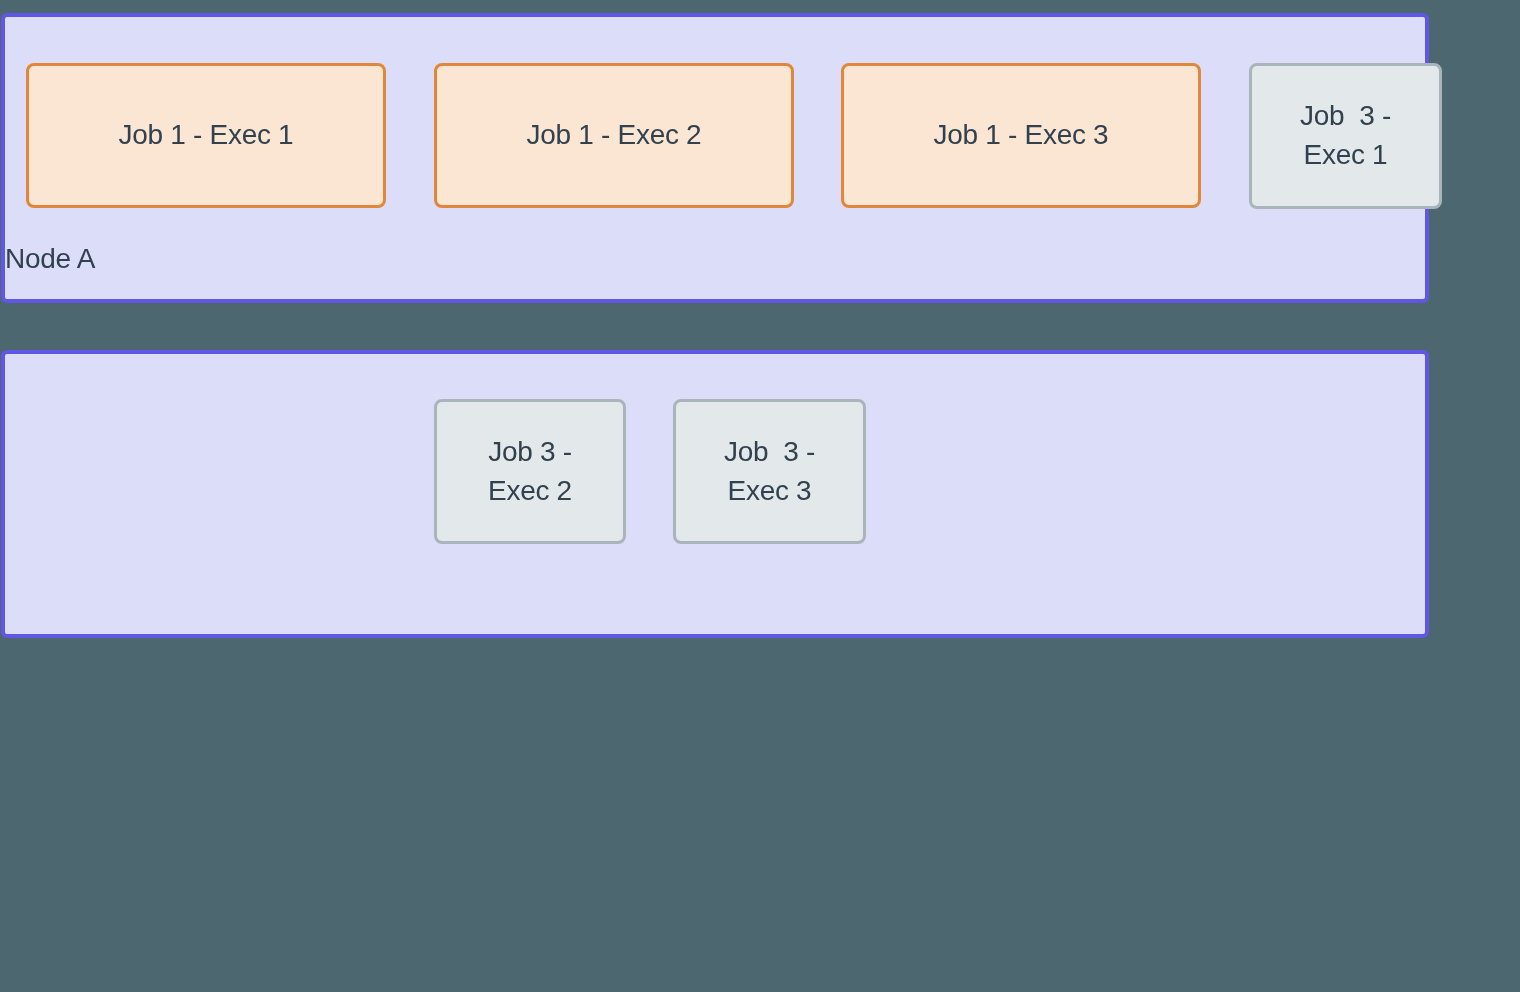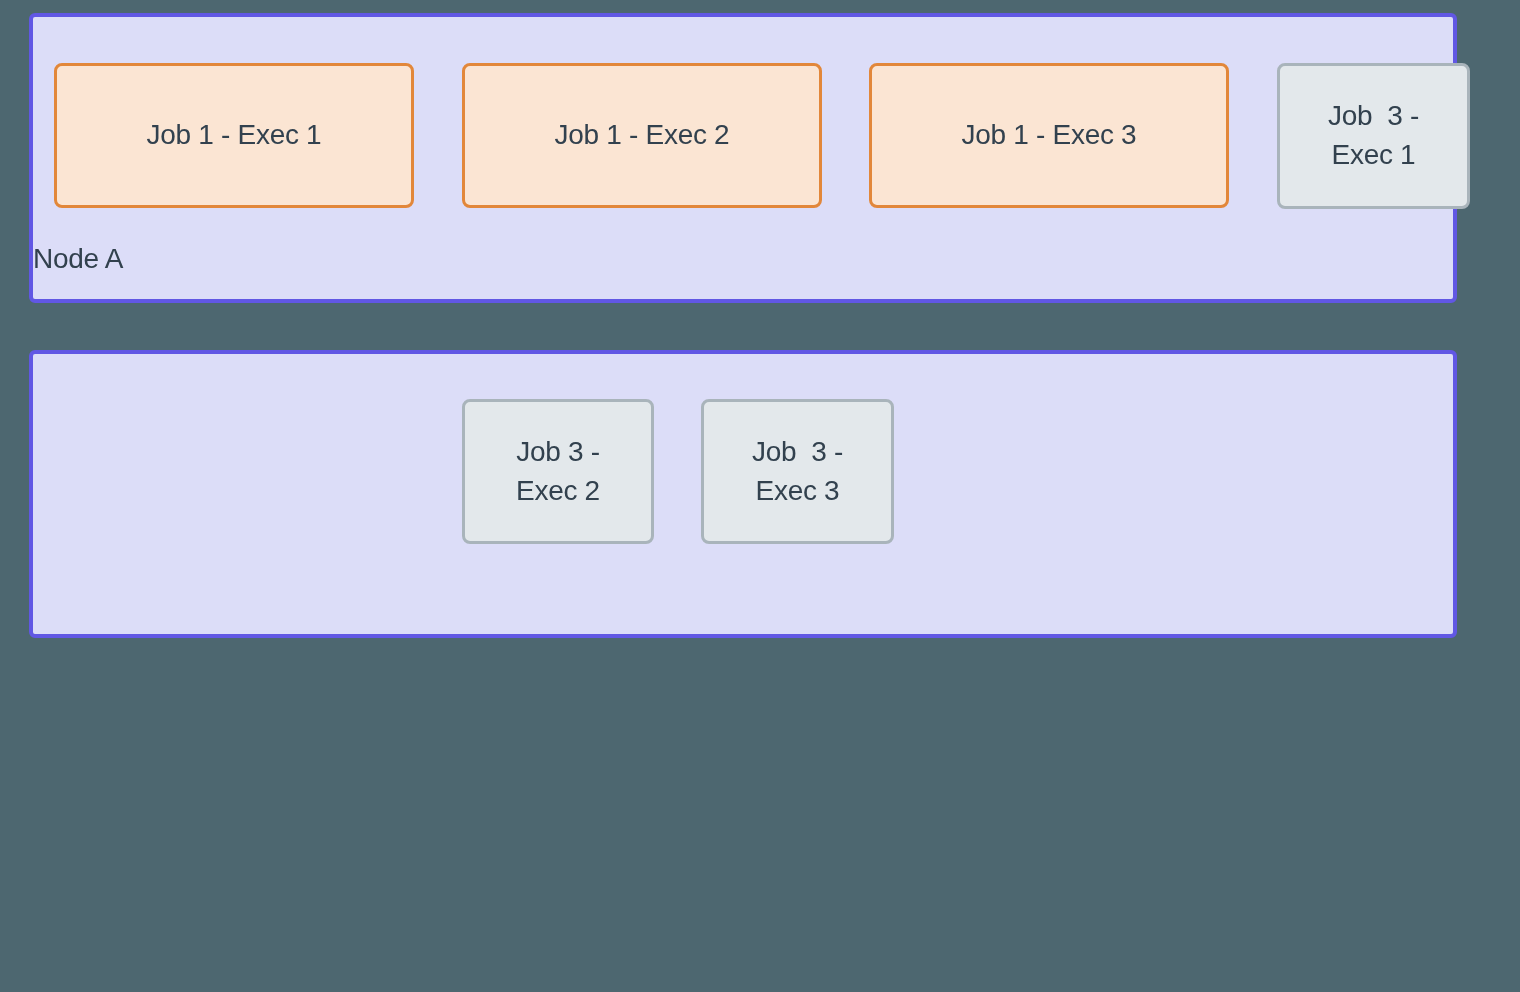--- a/index.html
+++ b/index.html
@@ -25,21 +25,21 @@
     font-family: "Liberation Sans", "DejaVu Sans", sans-serif;
     color: var(--text);
   }
   .canvas {
     position: relative;
     width: 1520px;
     height: 992px;
   }
   .node {
     position: absolute;
-    left: 29px;
+    left: 1px;
     width: 1428px;
     background: var(--node_fill);
     border: 4px solid var(--node_border);
     border-radius: 6px;
   }
   .node-a { top: 13px;  height: 290px; }
   .node-b { top: 350px; height: 288px; }
   .node-c { top: 687px; height: 290px; }
 
   .node-label {

